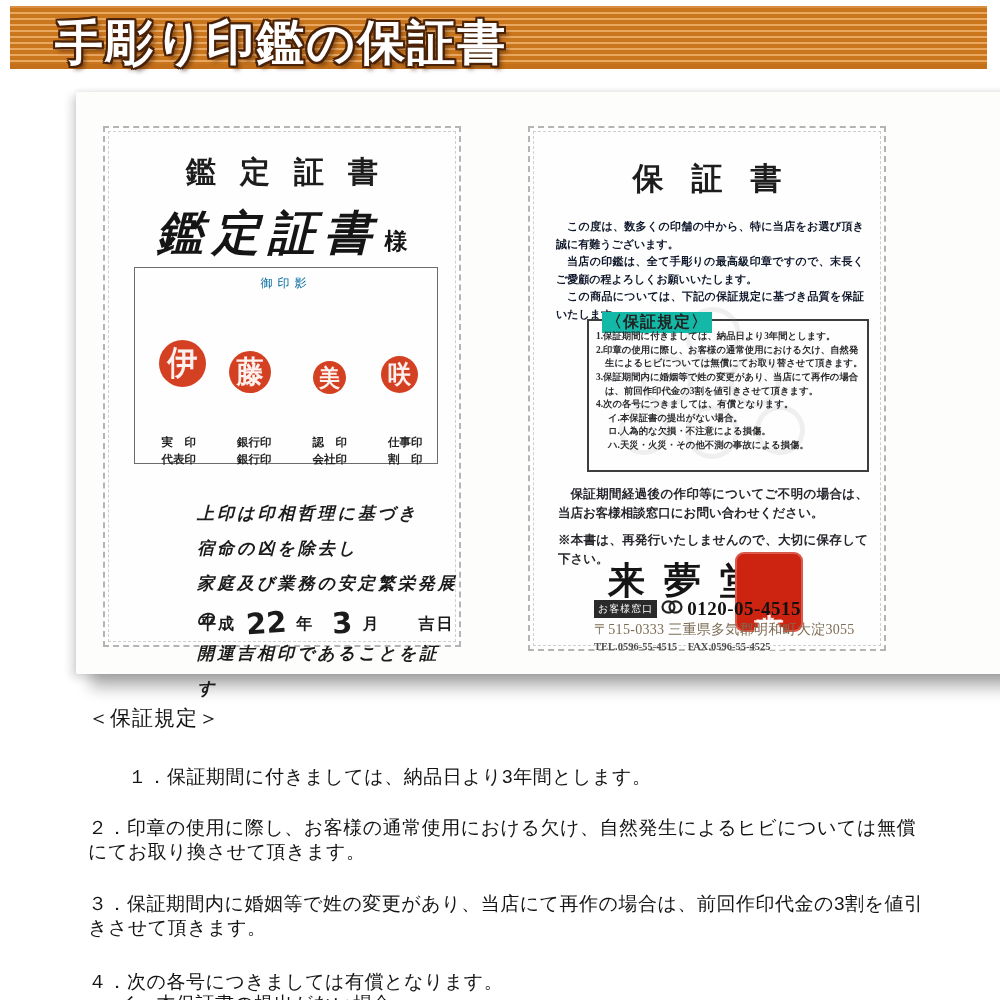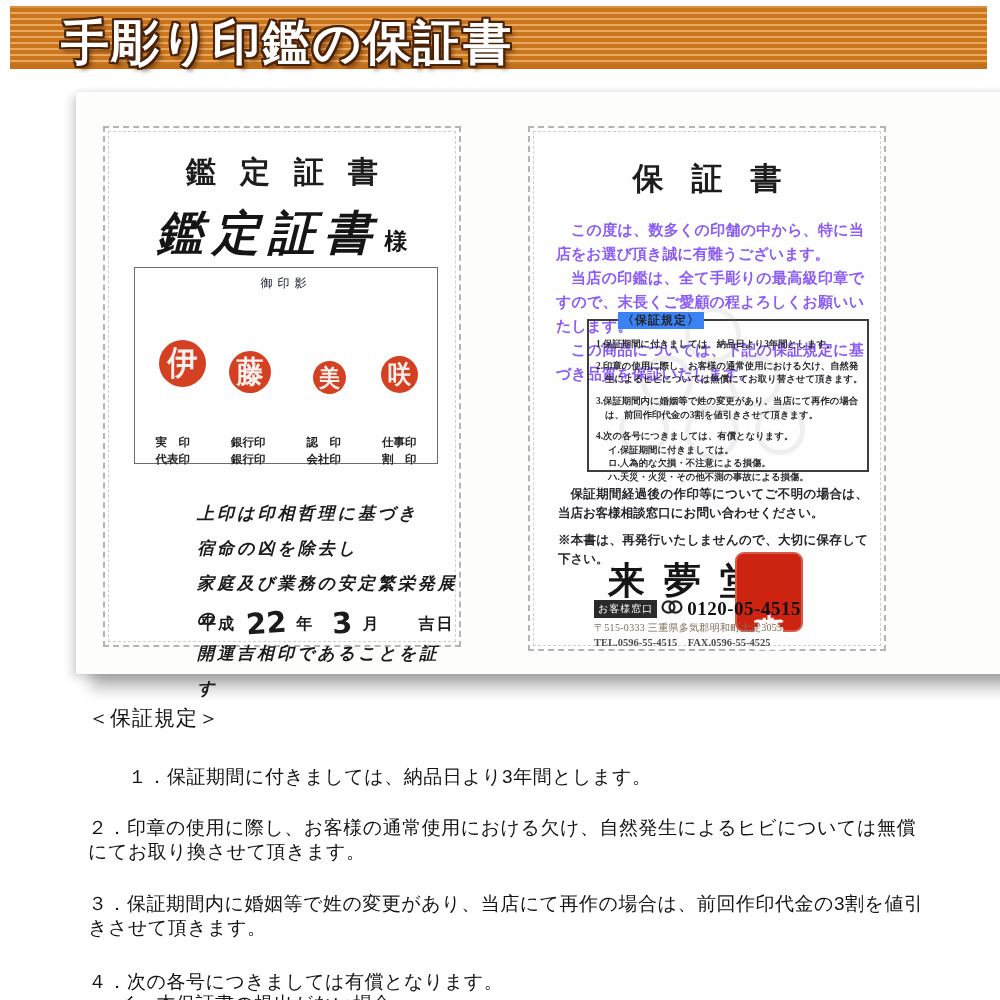--- a/index.html
+++ b/index.html
@@ -5,89 +5,89 @@
   * { margin:0; padding:0; box-sizing:border-box; }
   html,body { width:1000px; height:1000px; background:#fff; overflow:hidden;
     font-family:"Liberation Sans","DejaVu Sans",sans-serif; }
   .abs { position:absolute; }
   #stage { position:relative; width:1000px; height:1000px; background:#fff; }
 
   
   #banner { left:10px; top:6px; width:977px; height:63px;
     background:repeating-linear-gradient(180deg,#c9761d 0px,#c9761d 4px,#e9a760 4px,#e9a760 6px);
     border-top:2px solid #d88f44; border-bottom:5px solid #c4701a; }
-  #banner-title { left:51px; top:3px; font-size:48px; font-weight:bold; color:#fff;
+  #banner-title { left:45px; top:3px; font-size:48px; font-weight:bold; color:#fff;
     letter-spacing:2px; font-family:"Liberation Sans","DejaVu Sans",sans-serif;
     text-shadow:-2px -2px 0 #4a2208, 2px -2px 0 #4a2208, -2px 2px 0 #4a2208, 2px 2px 0 #4a2208,
       0 -2px 0 #4a2208, 0 2px 0 #4a2208, -2px 0 0 #4a2208, 2px 0 0 #4a2208, 4px 4px 4px rgba(60,25,5,.55); }
 
   
   #photo { left:76px; top:92px; width:940px; height:582px; background:#fdfdfc; border-radius:2px;
     box-shadow:14px 14px 15px rgba(0,0,0,.28), -5px 4px 9px rgba(0,0,0,.14), 0 -2px 5px rgba(0,0,0,.07); }
   .cert { position:absolute; background:#fefefe; border:2px dashed #b4b4b4; }
   .cert::before { content:""; position:absolute; inset:3px; border:1px dashed #cfcfcf; pointer-events:none; }
   #cert-left  { left:27px;  top:34px; width:358px; height:521px; }
   #cert-right { left:452px; top:34px; width:358px; height:525px; }
   .serif { font-family:"Liberation Serif","DejaVu Serif",serif; }
 
   
   .cert-title { width:100%; text-align:center; color:#1d1d1d; font-weight:bold; }
   #lc-title { top:24px; font-size:30px; letter-spacing:24px; padding-left:24px; }
   #lc-name-row { top:74px; width:100%; text-align:center; color:#151515; }
   #lc-name { font-size:47px; font-weight:bold; letter-spacing:9px; font-style:italic; }
   #lc-honorific { font-size:23px; font-weight:bold; margin-left:4px; }
   #seal-box { left:29px; top:139px; width:304px; height:197px; border:1px solid #6c6c6c; }
-  #seal-box-label { top:7px; width:100%; text-align:center; font-size:12px; letter-spacing:5px; color:#0f172a; }
+  #seal-box-label { top:7px; width:100%; text-align:center; font-size:12px; letter-spacing:5px; color:#0369a1; }
   .seal { position:absolute; border-radius:50%; background:#d44122;
     display:flex; align-items:center; justify-content:center; overflow:hidden; }
   .seal span { color:rgba(255,255,255,.93); font-weight:bold;
     font-family:"Liberation Serif","DejaVu Serif",serif; transform:scaleY(1.12); }
   #seal-0 { left:24px;  top:72px; width:47px; height:47px; } #seal-0 span { font-size:30px; }
   #seal-1 { left:94px;  top:83px; width:42px; height:42px; } #seal-1 span { font-size:27px; }
   #seal-2 { left:178px; top:93px; width:33px; height:33px; } #seal-2 span { font-size:21px; }
   #seal-3 { left:246px; top:88px; width:37px; height:37px; } #seal-3 span { font-size:23px; }
-  #seal-labels { left:0; top:166px; width:100%; display:flex; }
+  #seal-labels { left:6px; top:166px; width:100%; display:flex; }
   .seal-label-col { flex:1; text-align:center; font-size:11.5px; line-height:1.45; color:#222; font-weight:bold; }
   #lc-body { left:92px; top:368px; font-size:17px; line-height:35px; letter-spacing:3px;
     color:#1b1b1b; font-weight:bold; font-style:italic; }
   #lc-date { left:95px; top:478px; color:#1b1b1b; font-size:16px; font-weight:bold; }
   #lc-date .era { letter-spacing:2px; }
   #lc-date .num { font-size:29px; font-family:"DejaVu Sans",sans-serif; font-weight:bold;
     display:inline-block; transform:rotate(-4deg); margin:0 6px; vertical-align:-4px; }
   #lc-date .unit { margin-right:10px; }
   #lc-date .day { margin-left:26px; letter-spacing:2px; }
 
   
   #rc-title { top:30px; font-size:31px; letter-spacing:28px; padding-left:28px; }
-  #rc-paras { left:26px; top:90px; width:308px; color:#8b5cf6; font-size:15px; font-weight:bold;
+  #rc-paras { left:26px; top:90px; width:308px; color:#0f172a; font-size:11px; font-weight:bold;
     line-height:1.6; text-align:justify; }
   #rc-paras p { text-indent:1em; }
   #warranty-box { left:57px; top:191px; width:282px; height:153px; border:2px solid #3d3d3d; background:transparent; }
   #warranty-box .wm { position:absolute; border-radius:50%; border:5px solid rgba(150,150,150,.14); }
-  #wb-label { position:absolute; top:-9px; left:29px; background:#3b82f6; padding:0 4px;
-    font-size:12px; font-weight:bold; color:#222; letter-spacing:1px; }
+  #wb-label { position:absolute; top:-9px; left:13px; background:#14b8a6; padding:0 4px;
+    font-size:16px; font-weight:bold; color:#222; letter-spacing:1px; }
   #wb-list { position:absolute; left:7px; top:9px; width:268px; font-size:9.4px; font-weight:bold;
     color:#2c2c30; line-height:1.45; }
-  #wb-list .itm { padding-left:9px; text-indent:-9px;margin-top:8px; }
+  #wb-list .itm { padding-left:9px; text-indent:-9px; }
   #wb-list .sub { padding-left:12px; }
   #rc-notes { left:28px; top:357px; width:310px; font-size:12.5px; font-weight:bold; color:#26262c;
     line-height:1.55; text-align:justify; }
   #rc-notes .n0 { text-indent:1em; }
   #rc-notes .n1 { margin-top:7px; }
   #store-name { left:78px; top:428px; font-size:37px; font-weight:bold; letter-spacing:19px; color:#151515; }
   #store-seal { left:205px; top:424px; width:68px; height:80px; background:#cc2410; border-radius:9px;
     writing-mode:vertical-rl; text-orientation:upright; display:flex; align-items:center; justify-content:center;
     font-family:"Liberation Serif","DejaVu Serif",serif; font-weight:bold; font-size:30px; line-height:34px;
     color:rgba(255,255,255,.92); letter-spacing:3px; padding-top:2px;
     box-shadow:inset 0 0 0 2px rgba(255,255,255,.25); }
   #contact { left:64px; top:470px; }
   #contact-line1 { display:flex; align-items:center; gap:4px; }
   #contact-window { background:#2a2a2a; color:#fff; font-size:10px; padding:2px 4px; letter-spacing:1px; }
   #contact-phone { font-size:19px; font-weight:bold; color:#111; letter-spacing:.5px; }
-  #contact-address { font-size:10px; color:#7d6c55; margin-top:1px; letter-spacing:.3px; }
+  #contact-address { font-size:14px; color:#7d6c55; margin-top:1px; letter-spacing:.3px; }
   #contact-telfax { font-size:10.5px; color:#4c4c4c; font-weight:bold; margin-top:1px; }
 
   
   #bottom { left:88px; top:704px; width:842px; color:#141414; }
   #bottom-heading { font-size:21px; letter-spacing:1px; }
   .b-item { font-size:19px; line-height:24px; letter-spacing:.5px; }
   #b-item-0 { margin-top:33px;margin-left:40px; }
   #b-item-1 { margin-top:27px; }
   #b-item-2 { margin-top:28px; }
   #b-item-3 { margin-top:30px; }
@@ -177,21 +177,21 @@
         <div class="wm" style="left:140px; top:34px; width:52px; height:52px;"></div>
         <div class="wm" style="left:30px; top:84px;  width:50px; height:50px;"></div>
         <div class="wm" style="left:96px; top:84px;  width:54px; height:54px;"></div>
         <div class="wm" style="left:166px; top:84px; width:50px; height:50px;"></div>
         <div id="wb-label">〈保証規定〉</div>
         <div id="wb-list">
           <div class="itm">1.保証期間に付きましては、納品日より3年間とします。</div>
           <div class="itm">2.印章の使用に際し、お客様の通常使用における欠け、自然発生によるヒビについては無償にてお取り替させて頂きます。</div>
           <div class="itm">3.保証期間内に婚姻等で姓の変更があり、当店にて再作の場合は、前回作印代金の3割を値引きさせて頂きます。</div>
           <div class="itm">4.次の各号につきましては、有償となります。</div>
-          <div class="sub">イ.保証期間に付きましては。</div>
+          <div class="sub">イ.本保証書の提出がない場合。</div>
           <div class="sub">ロ.人為的な欠損・不注意による損傷。</div>
           <div class="sub">ハ.天災・火災・その他不測の事故による損傷。</div>
         </div>
       </div>
 
       <div id="rc-notes" class="abs">
         <div class="n0">保証期間経過後の作印等についてご不明の場合は、当店お客様相談窓口にお問い合わせください。</div>
         <div class="n1">※本書は、再発行いたしませんので、大切に保存して下さい。</div>
       </div>
 

